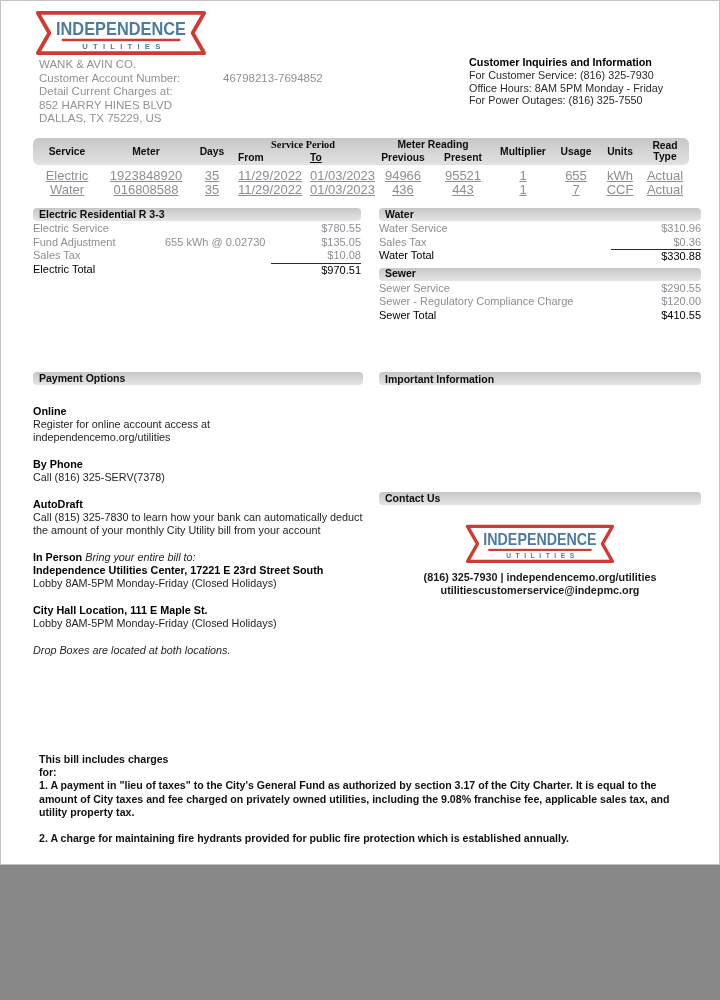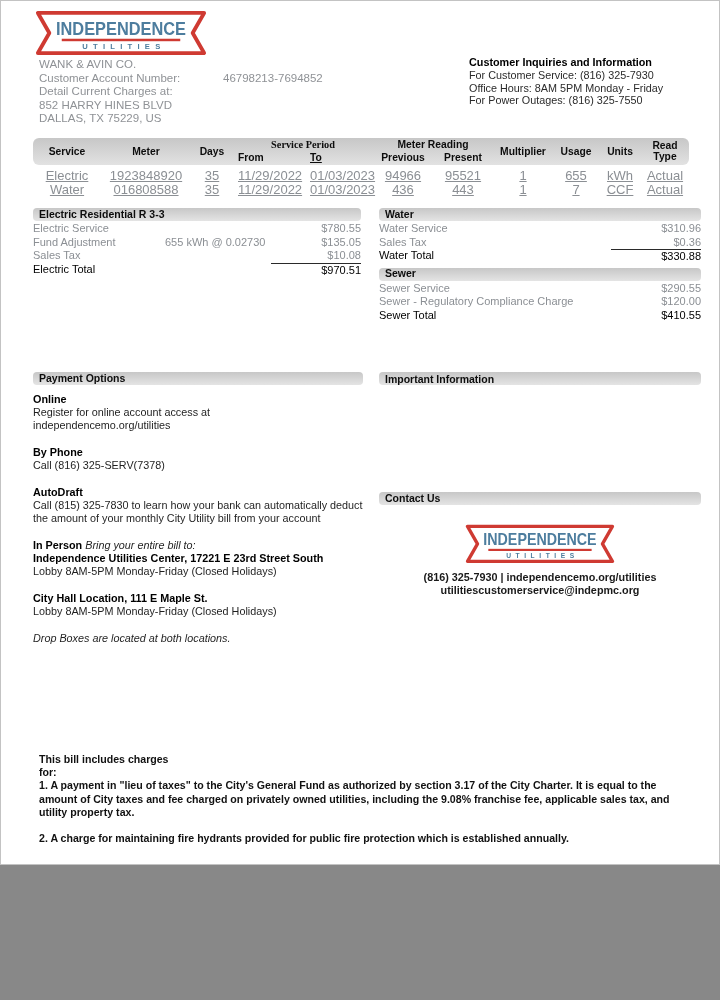--- a/index.html
+++ b/index.html
@@ -60,21 +60,21 @@
   .sec-electric { left:32px; top:207px; width:328px; }
   .sec-waterside { left:378px; top:207px; width:322px; }
   .crow { display:grid; grid-template-columns:132px 1fr 90px; color:#8b8f94; }
   .crow .amt { text-align:right; }
   .crow.total { color:#000; font-weight:normal; }
   .crow.total .amt.ruled { border-top:1.6px solid #2a2a2a; }
   .sec .bar { margin-bottom:1px; }
   .sewer-bar { margin-top:4px; }
   
   .paycol { position:absolute; left:32px; top:371px; width:330px; font-size:10.8px; line-height:13px; color:#1f1f1f; }
-  .paycol .bar { margin-bottom:8px; }
+  .paycol .bar { margin-bottom:20px; }
   .paycol .grp { margin-bottom:14px; }
   .paycol b { color:#000; }
   .infocol { position:absolute; left:378px; top:371px; width:322px; }
   .contactcol { position:absolute; left:378px; top:491px; width:322px; text-align:center; font-size:10.8px; line-height:13px; }
   .contactcol .bar { text-align:left; margin-bottom:18px; }
   .logo-small { width:150px; height:42px; margin:0 auto 6px auto; }
   .contact-line { font-weight:bold; color:#1a1a1a; }
   
   .footnotes { position:absolute; left:38px; top:752px; width:654px; font-size:10.6px; line-height:13.2px; font-weight:bold; color:#111; }
   .footnotes p { margin-bottom:13px; }

